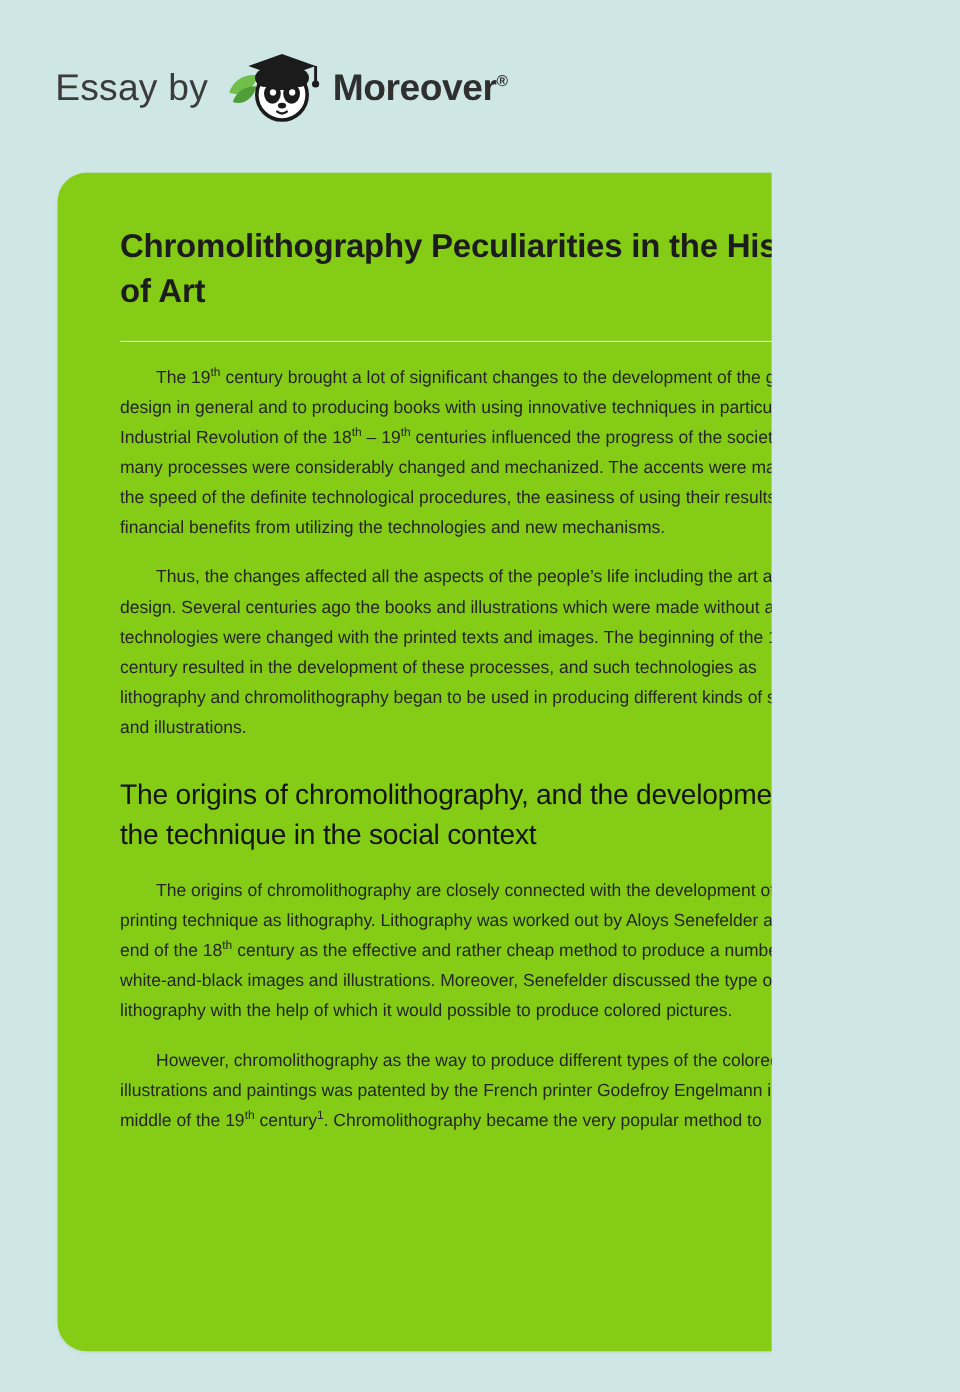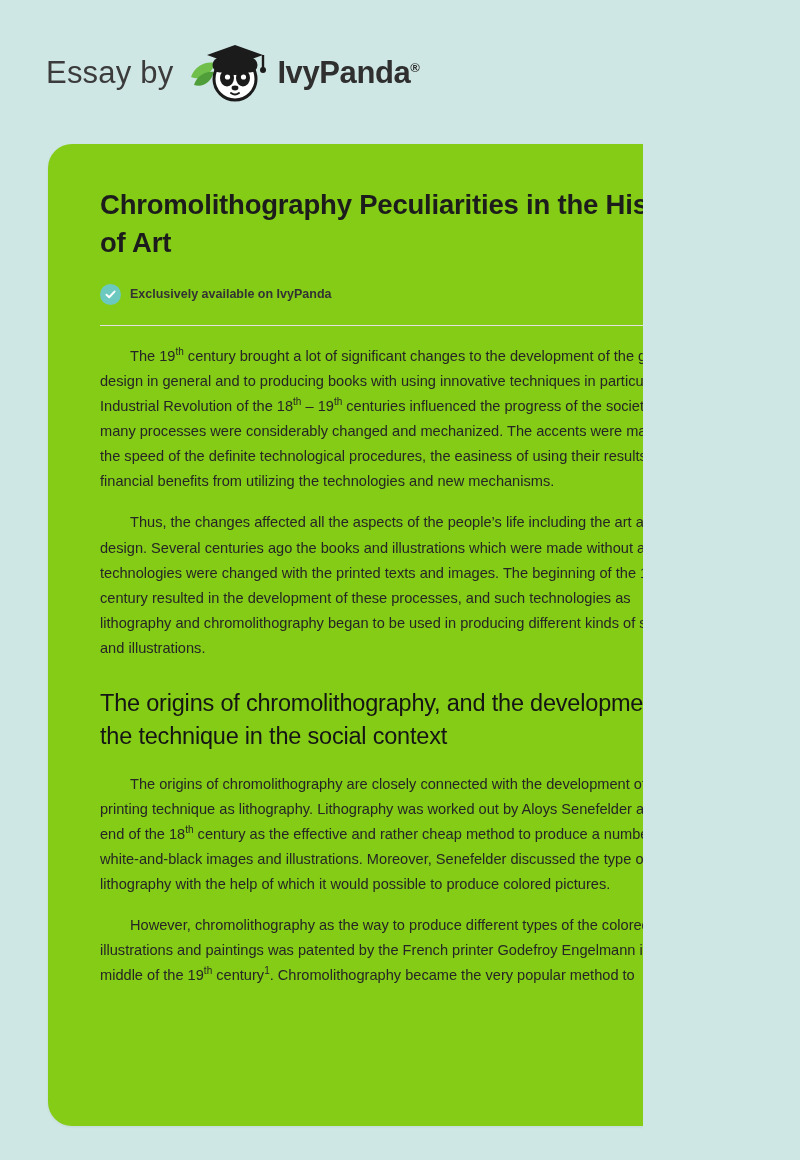--- a/index.html
+++ b/index.html
@@ -154,36 +154,28 @@
 
           <ellipse cx="50" cy="47" rx="3.4" ry="2.4" fill="#1b1b1b"></ellipse>
           <path d="M46 52 Q50 55 54 52" stroke="#1b1b1b" stroke-width="2" fill="none" stroke-linecap="round"></path>
 
           <path d="M50 4 L78 14 L50 24 L22 14 Z" fill="#1b1b1b"></path>
           <path d="M33 18 L33 30 Q50 38 67 30 L67 18" fill="#1b1b1b"></path>
           <path d="M78 14 L78 27" stroke="#1b1b1b" stroke-width="2.4" fill="none"></path>
           <circle cx="78" cy="29" r="3" fill="#1b1b1b"></circle>
         </svg>
       </span>
-      <span class="brand-name"><span>IvyPanda</span><span class="reg">®</span></span>
+      <span class="brand-name"><span>Moreover</span><span class="reg">®</span></span>
     </span>
   </div>
 
   <div class="card">
 
     <h1 class="doc-title">Chromolithography Peculiarities in the History of Art</h1>
 
-    <div class="badge-row">
-      <span class="check-circle">
-        <svg width="13" height="13" viewBox="0 0 13 13" xmlns="http://www.w3.org/2000/svg">
-          <path d="M2.5 6.8 L5.2 9.3 L10.5 3.6" stroke="#ffffff" stroke-width="2" fill="none" stroke-linecap="round" stroke-linejoin="round"></path>
-        </svg>
-      </span>
-      <span class="badge-text">Exclusively available on IvyPanda</span>
-    </div>
 
     <div class="divider"></div>
 
     <p class="body">The 19<sup>th</sup> century brought a lot of significant changes to the development of the graphic design in general and to producing books with using innovative techniques in particular. The Industrial Revolution of the 18<sup>th</sup> – 19<sup>th</sup> centuries influenced the progress of the society, and many processes were considerably changed and mechanized. The accents were made on the speed of the definite technological procedures, the easiness of using their results, and financial benefits from utilizing the technologies and new mechanisms.</p>
     <p class="body">Thus, the changes affected all the aspects of the people’s life including the art and design. Several centuries ago the books and illustrations which were made without any technologies were changed with the printed texts and images. The beginning of the 19<sup>th</sup> century resulted in the development of these processes, and such technologies as lithography and chromolithography began to be used in producing different kinds of scripts and illustrations.</p>
 
     <h2 class="section">The origins of chromolithography, and the development of the technique in the social context</h2>
 
     <p class="body">The origins of chromolithography are closely connected with the development of such a printing technique as lithography. Lithography was worked out by Aloys Senefelder at the end of the 18<sup>th</sup> century as the effective and rather cheap method to produce a number of white-and-black images and illustrations. Moreover, Senefelder discussed the type of lithography with the help of which it would possible to produce colored pictures.</p>
     <p class="body">However, chromolithography as the way to produce different types of the colored illustrations and paintings was patented by the French printer Godefroy Engelmann in the middle of the 19<sup>th</sup> century<sup>1</sup>. Chromolithography became the very popular method to</p>

